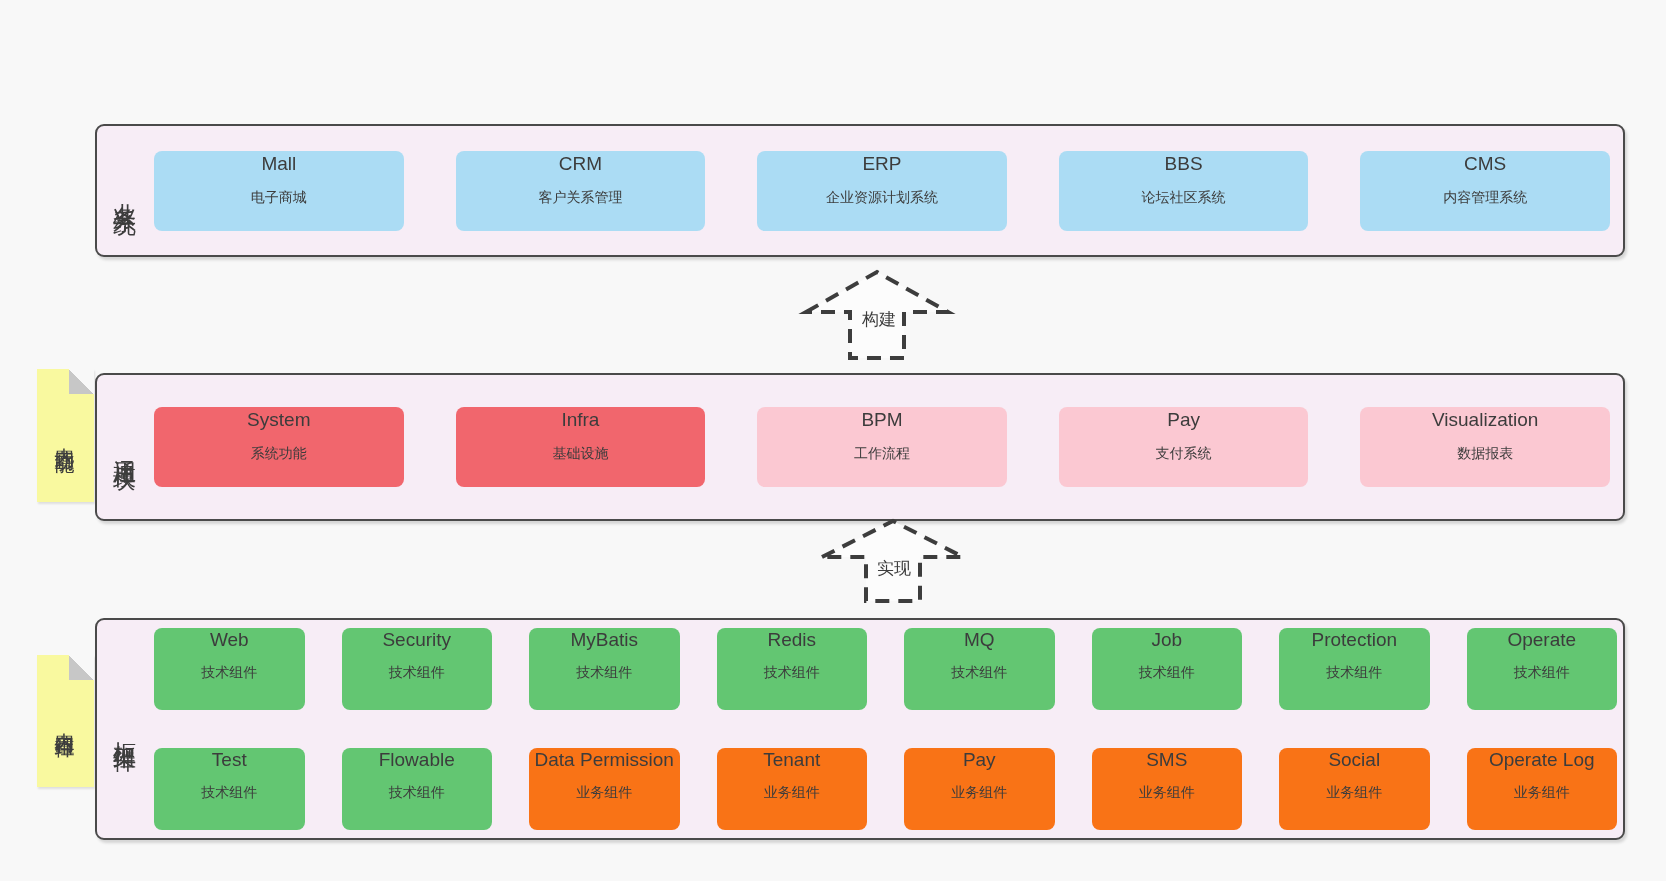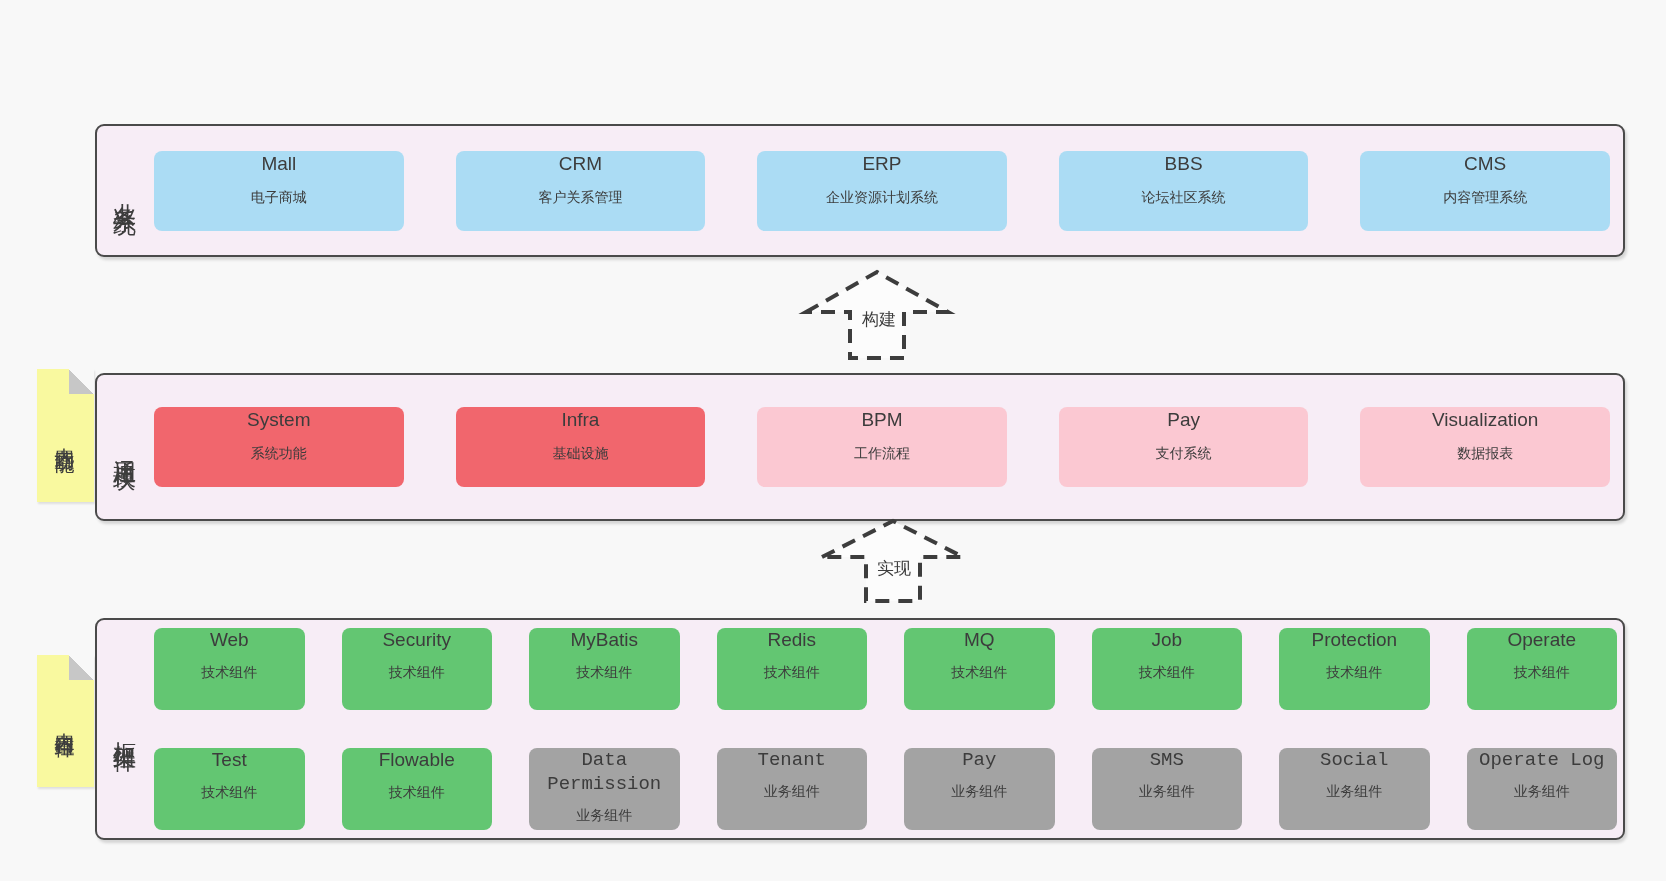--- a/index.html
+++ b/index.html
@@ -50,21 +50,21 @@
   .rows .box{height:82px;}
   .bname{font-size:19px;line-height:26px;}
   .bdesc{font-size:14px;line-height:25px;margin-top:8px;}
   .rows .bname{line-height:24px;}
   .rows .bdesc{line-height:24px;}
 
   .blue{background:#abdcf4;}
   .red{background:#f1666d;}
   .pink{background:#fbc8d2;}
   .green{background:#63c672;}
-  .lightgreen{background:#a3a3a3;font-family:Liberation Mono, monospace;}
+  .lightgreen{background:#f97316;}
 
   
   .note{
     position:absolute;left:37px;width:57px;
     background:#f9f99f;
     display:flex;align-items:center;justify-content:center;
     box-shadow:1px 2px 2px rgba(0,0,0,.10);
   }
   #note-features{top:369px;height:133px;}
   #note-components{top:655px;height:132px;}

